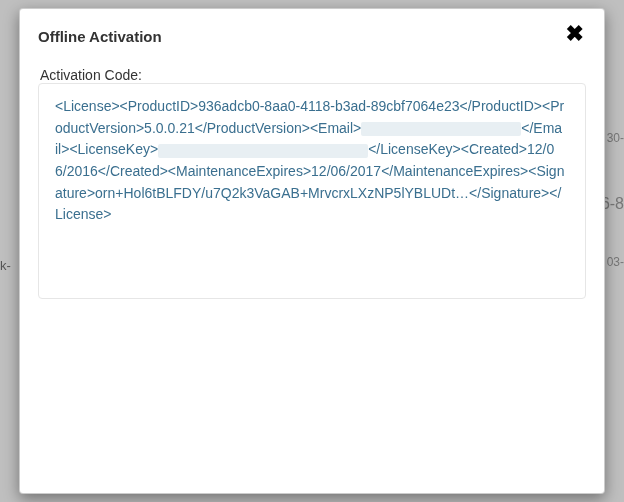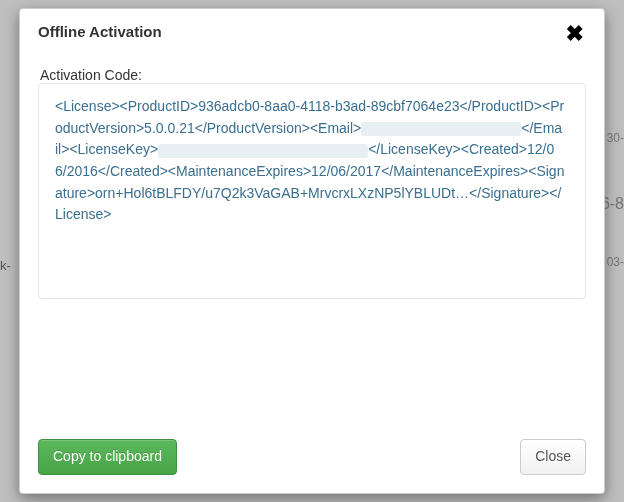--- a/index.html
+++ b/index.html
@@ -31,21 +31,21 @@
     background: #fff;
     border: 1px solid rgba(0,0,0,0.2);
     border-radius: 4px;
     box-shadow: 0 5px 15px rgba(0,0,0,0.4);
     display: flex;
     flex-direction: column;
   }
   .modal-header {
     padding: 14px 18px 12px 18px;
     display: flex;
-    align-items: flex-start;
+    align-items: flex-end;
     justify-content: space-between;
   }
   .modal-title {
     font-weight: bold;
     font-size: 15px;
     color: #333;
   }
   .close-x {
     font-size: 22px;
     font-weight: bold;
@@ -137,17 +137,13 @@
 
 <div class="modal">
   <div class="modal-header">
     <div class="modal-title">Offline Activation</div>
     <div class="close-x">✖</div>
   </div>
   <div class="modal-body">
     <div class="label-row">Activation Code:</div>
     <div class="code-box"><span>&lt;License&gt;&lt;ProductID&gt;936adcb0-8aa0-4118-b3ad-89cbf7064e23&lt;/ProductID&gt;&lt;ProductVersion&gt;5.0.0.21&lt;/ProductVersion&gt;&lt;Email&gt;</span><span class="blurred" style="width:160px"></span><span>&lt;/Email&gt;&lt;LicenseKey&gt;</span><span class="blurred" style="width:210px"></span><span>&lt;/LicenseKey&gt;&lt;Created&gt;12/06/2016&lt;/Created&gt;&lt;MaintenanceExpires&gt;12/06/2017&lt;/MaintenanceExpires&gt;&lt;Signature&gt;orn+Hol6tBLFDY/u7Q2k3VaGAB+MrvcrxLXzNP5lYBLUDt…&lt;/Signature&gt;&lt;/License&gt;</span></div>
   </div>
-  <div class="modal-footer">
-    <div class="btn btn-success">Copy to clipboard</div>
-    <div class="btn btn-default">Close</div>
-  </div>
 </div>
 
 </body></html>

